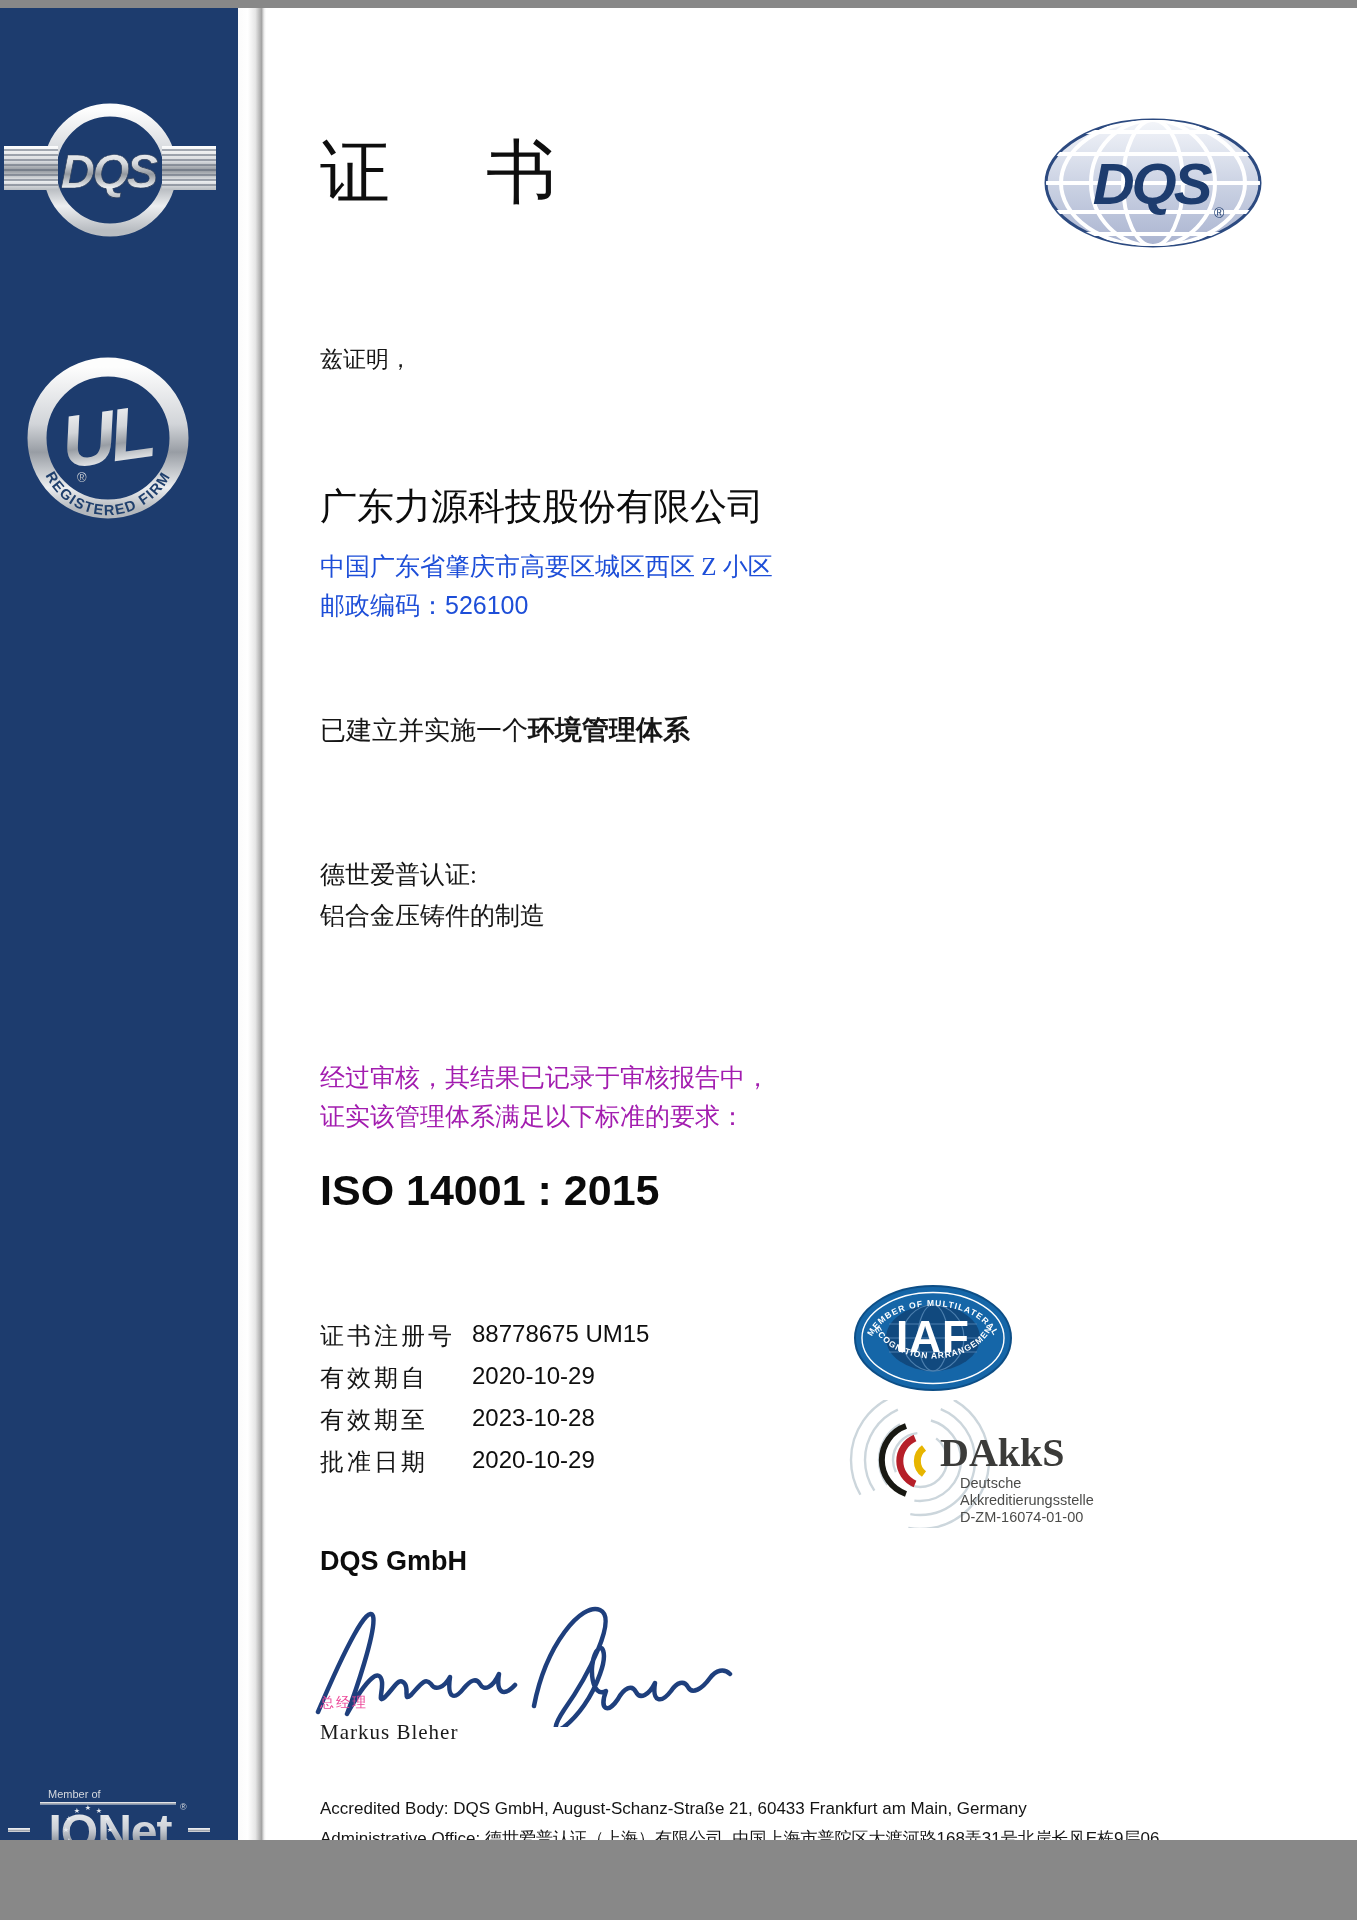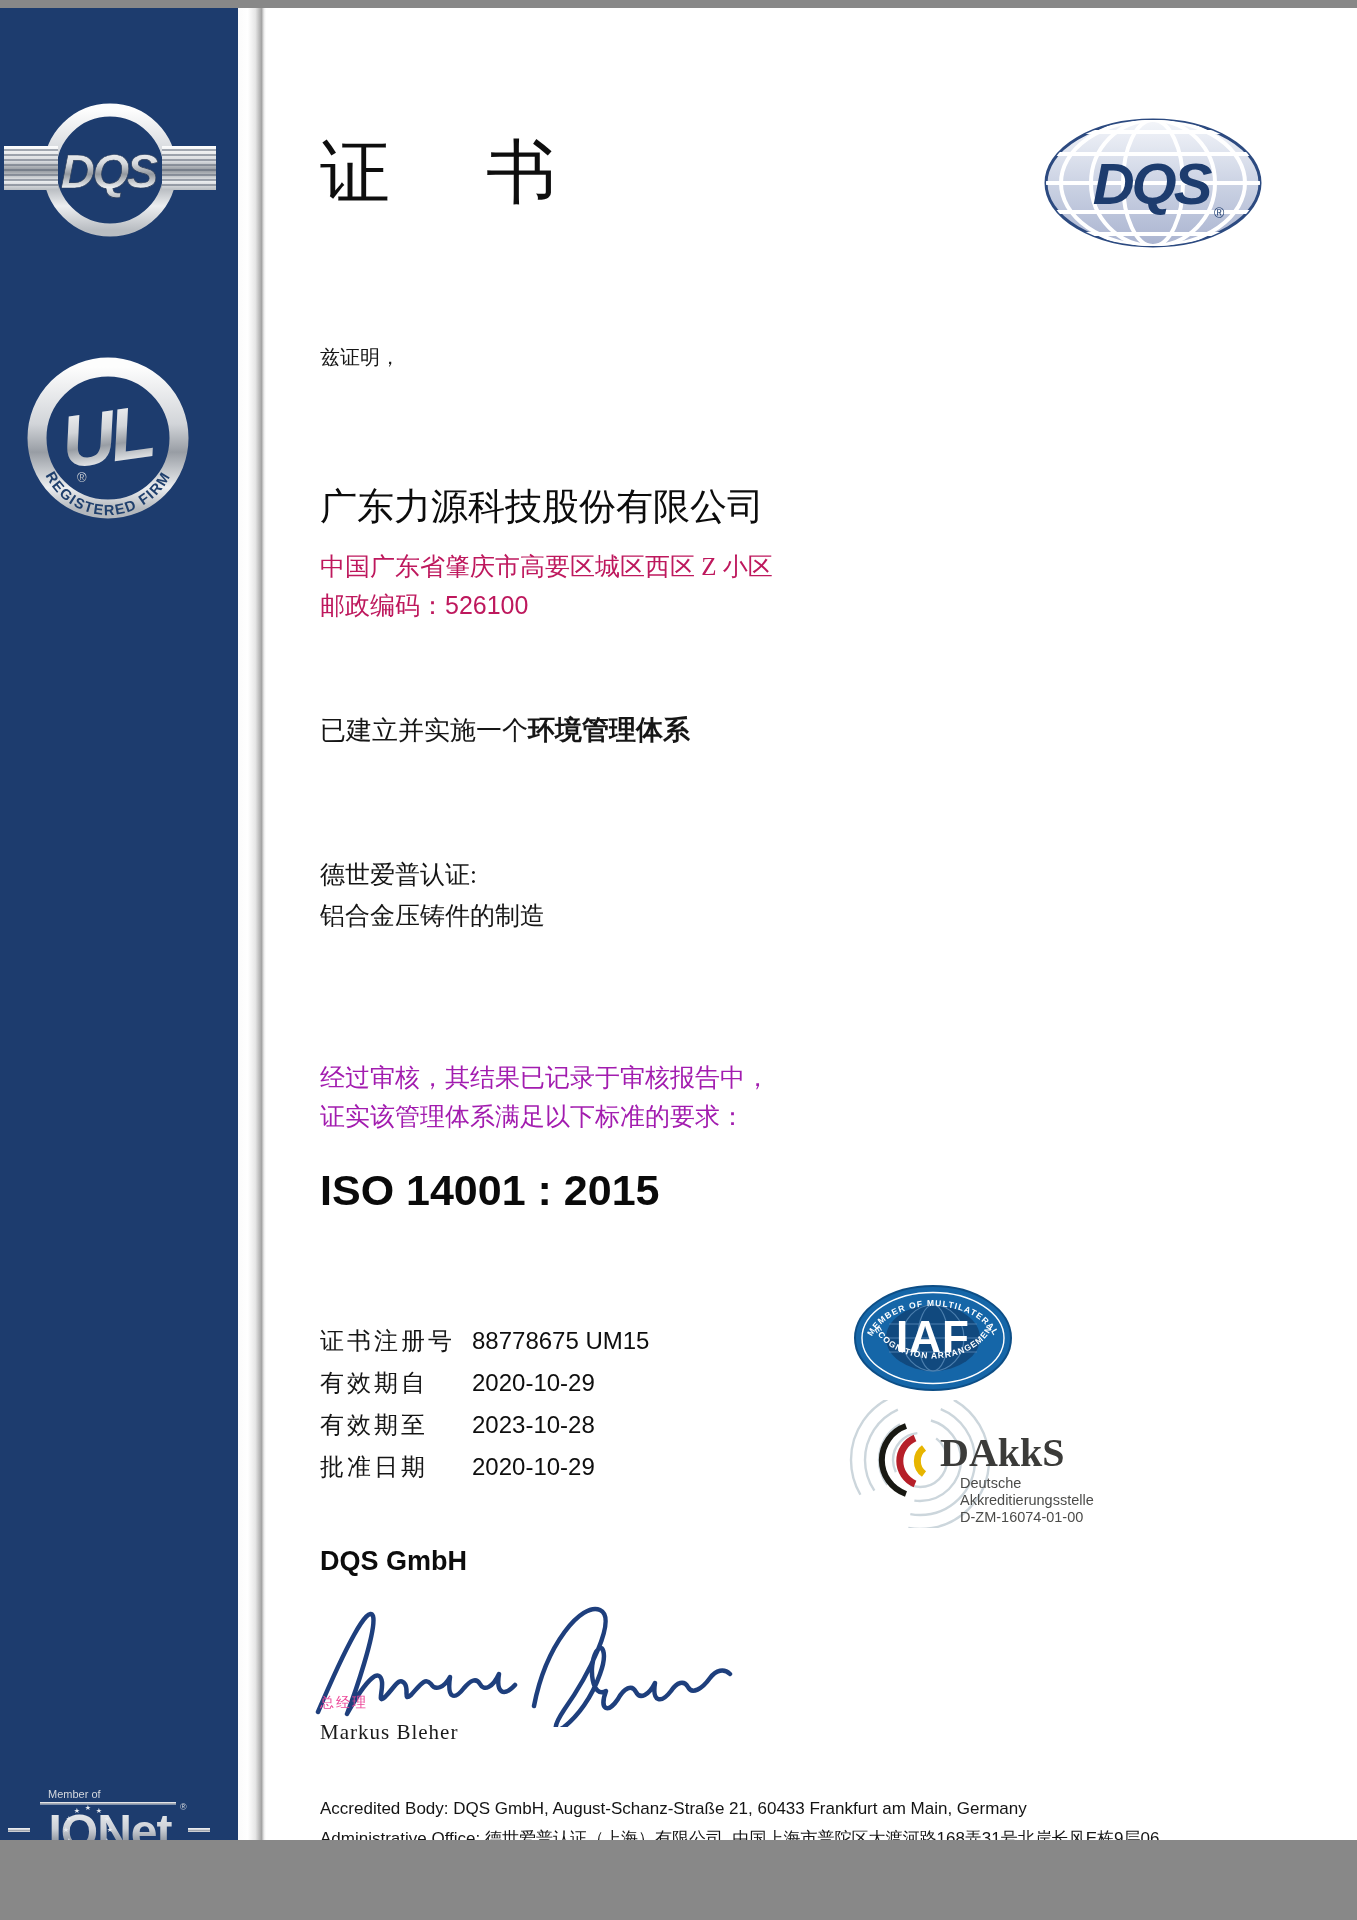--- a/index.html
+++ b/index.html
@@ -4,31 +4,31 @@
 <style>
   *{margin:0;padding:0;box-sizing:border-box}
   body{background:#888;font-family:"Liberation Serif",serif}
   .page{position:relative;width:1357px;height:1832px;background:#ffffff;overflow:hidden;margin:8px auto}
   .abs{position:absolute}
   .sidebar{left:0;top:0;width:238px;height:1920px;background:#1d3c6e}
   .strip{left:238px;top:0;width:28px;height:1920px;
     background:linear-gradient(to right,#fbfbfb 0%,#ffffff 35%,#e6e6e6 62%,#a3a3a3 84%,#ededed 93%,#ffffff 100%)}
   .title{left:320px;top:118px;font-size:70px;color:#0e0e0e;white-space:nowrap}
   .title .gap{display:inline-block;width:96px}
-  .certify{left:320px;top:336px;font-size:20px;color:#161616}
+  .certify{left:320px;top:336px;font-size:23px;color:#161616}
   .company-name{left:320px;top:474px;font-size:37px;font-weight:normal;color:#0c0c0c;white-space:nowrap}
-  .addr{left:320px;top:540px;font-size:25px;line-height:38px;color:#be185d;white-space:nowrap}
+  .addr{left:320px;top:540px;font-size:25px;line-height:38px;color:#1d4ed8;white-space:nowrap}
   .sans{font-family:"Liberation Sans",sans-serif}
   .statement{left:320px;top:704px;font-size:26px;color:#161616;white-space:nowrap}
   .statement b{font-size:27px}
   .scope{left:320px;top:846px;font-size:25px;line-height:41px;color:#161616}
   .audit{left:320px;top:1050px;font-size:25px;line-height:39px;color:#a21caf}
   .standard{left:320px;top:1158px;font-size:43px;font-weight:bold;font-family:"Liberation Sans",sans-serif;color:#0a0a0a;white-space:nowrap}
   .details{left:320px;top:1312px}
-  .detail-row{display:flex;align-items:center;height:42px}
+  .detail-row{display:flex;align-items:flex-start;height:42px}
   .detail-label{width:152px;font-size:24px;letter-spacing:3px;color:#161616}
   .detail-value{font-size:24px;font-family:"Liberation Sans",sans-serif;color:#0e0e0e}
   .issuer-org{left:320px;top:1538px;font-size:27px;font-weight:bold;font-family:"Liberation Sans",sans-serif;color:#0c0c0c}
   .sig{left:310px;top:1584px}
   .signer{left:320px;top:1712px;font-size:21px;font-family:Liberation Serif, serif;color:#1b1b1b;letter-spacing:1px}
   .signer-title{left:320px;top:1686px;font-size:14px;color:#ec4899;letter-spacing:2px}
   .footer{left:320px;top:1786px;font-size:17px;font-family:"Liberation Sans",sans-serif;line-height:30px;color:#141414}
   .footer div{white-space:nowrap}
   .footer .indent{padding-left:6px}
   svg{display:block}

